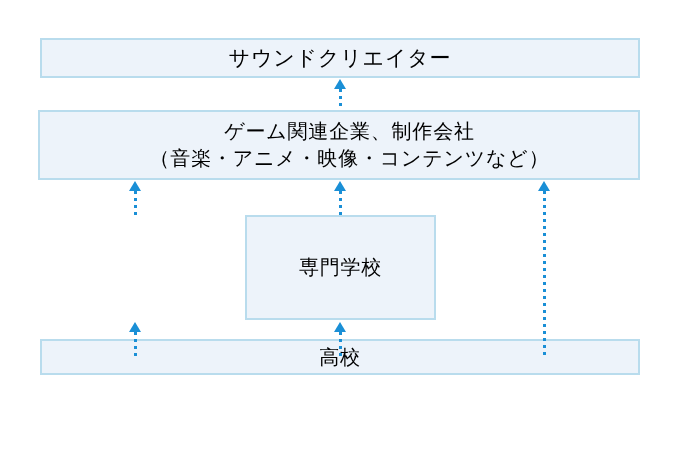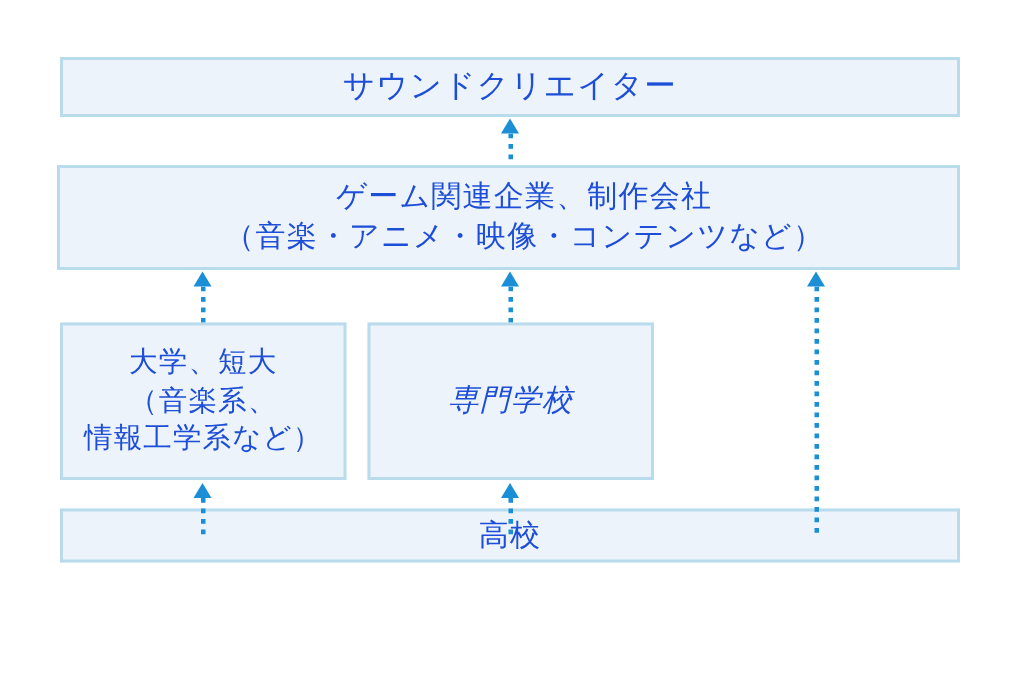--- a/index.html
+++ b/index.html
@@ -19,21 +19,21 @@
   }
   .box {
     position: absolute;
     box-sizing: border-box;
     background: #edf3fa;
     border: 2px solid #b9dced;
     display: flex;
     align-items: center;
     justify-content: center;
     text-align: center;
-    color: #1d4ed8;
+    color: #000000;
     line-height: 1.35;
     letter-spacing: 0.04em;
     white-space: pre-line;
     font-weight: 400;
   }
   #box-sound-creator {
     left: 40px;  top: 38px;
     width: 600px; height: 40px;
     font-size: 21px;
   }
@@ -45,21 +45,20 @@
   }
   #box-university {
     left: 40px;  top: 215px;
     width: 191px; height: 105px;
     font-size: 19px;
   }
   #box-vocational-school {
     left: 245px; top: 215px;
     width: 191px; height: 105px;
     font-size: 20px;
-    font-style: italic;
   }
   #box-high-school {
     left: 40px;  top: 339px;
     width: 600px; height: 36px;
     font-size: 20px;
   }
 
   
   .arrow {
     position: absolute;
@@ -96,23 +95,20 @@
 </head>
 <body>
 
 <div id="canvas">
 
   <div class="box" id="box-sound-creator">サウンドクリエイター</div>
 
   <div class="box" id="box-game-companies">ゲーム関連企業、制作会社
 （音楽・アニメ・映像・コンテンツなど）</div>
 
-  <div class="box" id="box-university">大学、短大
-（音楽系、
-情報工学系など）</div>
 
   <div class="box" id="box-vocational-school">専門学校</div>
 
   <div class="box" id="box-high-school">高校</div>
 
   <div class="arrow" id="arrow-companies-to-creator">
     <span class="head"></span>
     <span class="shaft"></span>
   </div>
 

